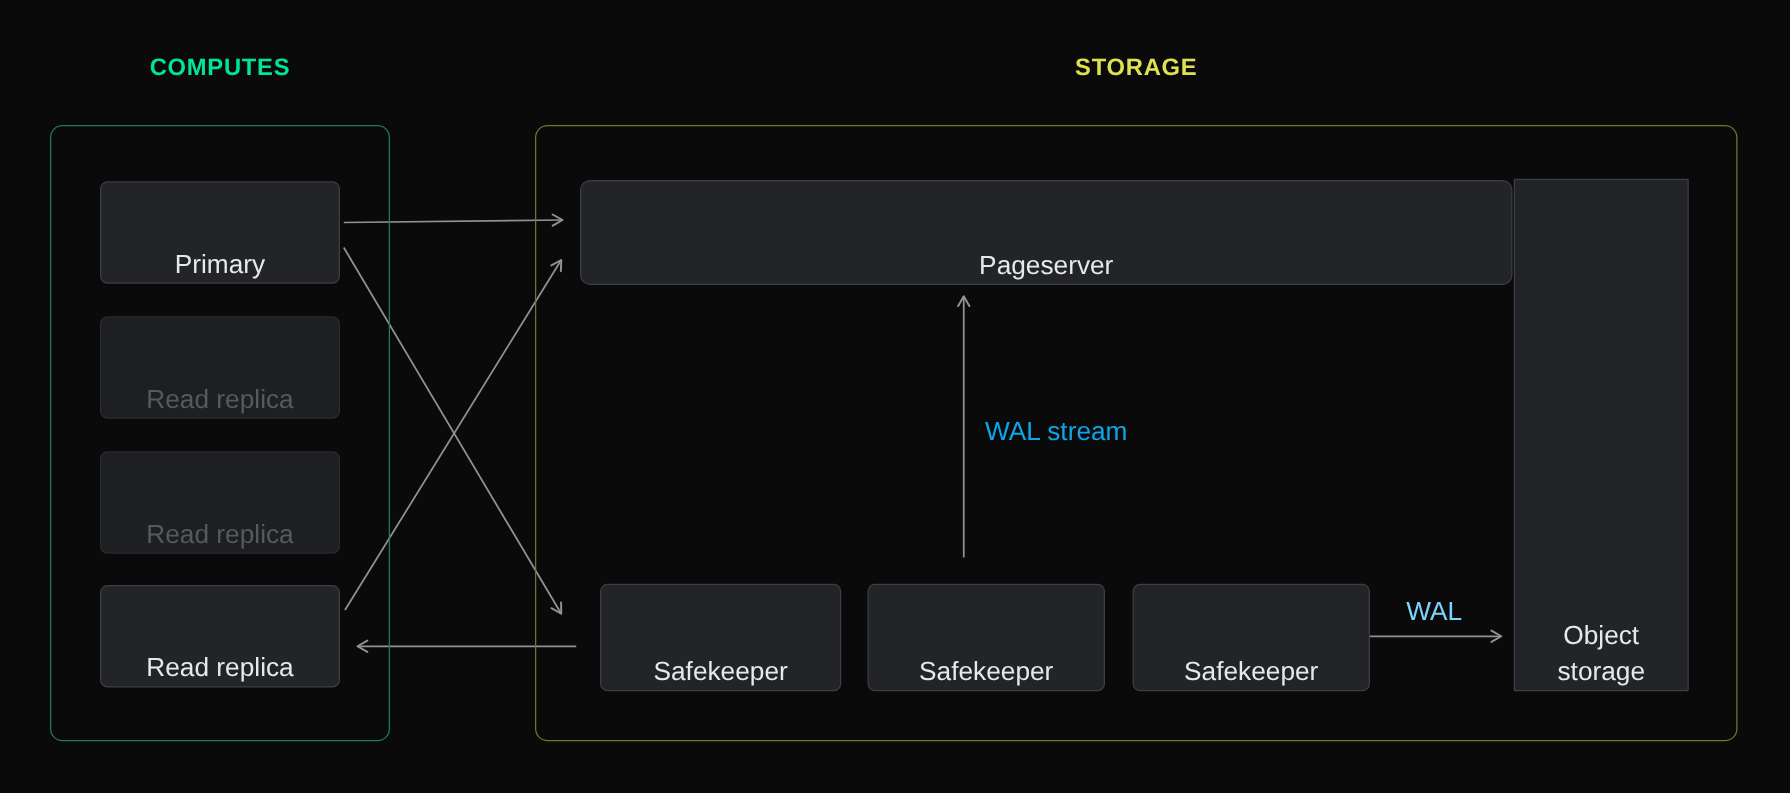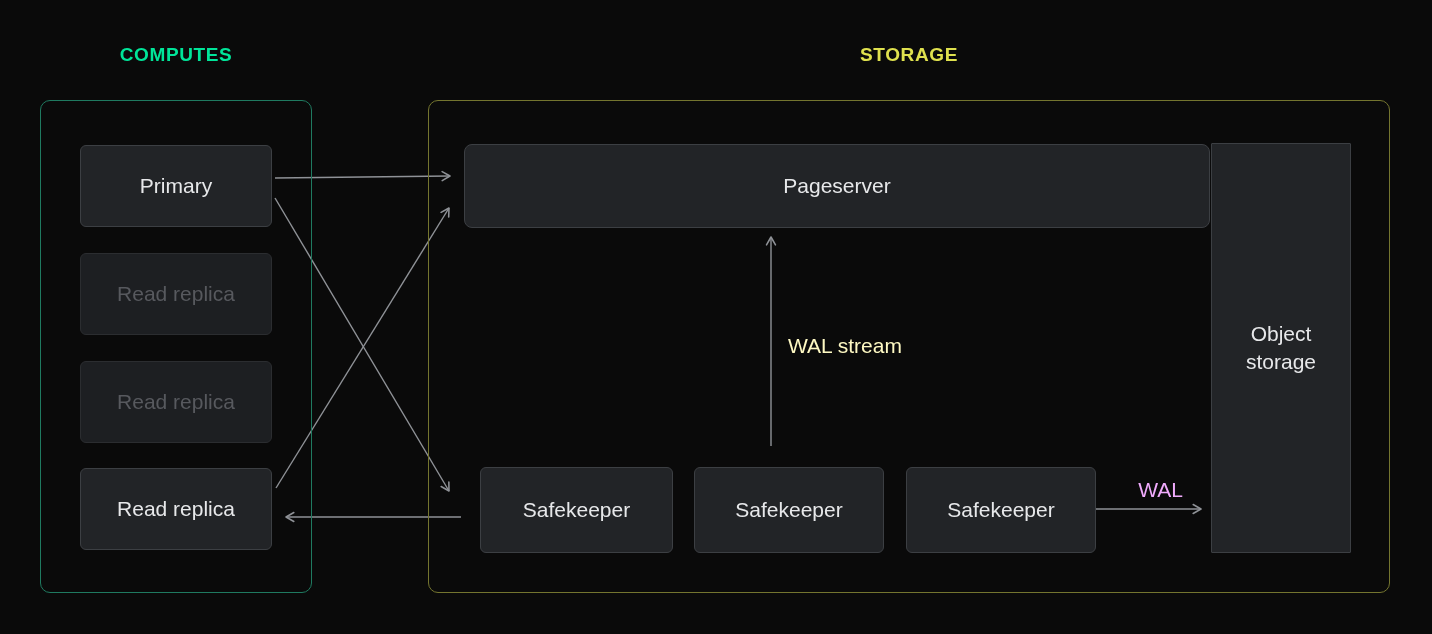--- a/index.html
+++ b/index.html
@@ -30,21 +30,21 @@
     top: 100px;
     height: 493px;
     border-radius: 10px;
   }
   .computes-group { left: 40px;  width: 272px; border: 1px solid #1f7a60; }
   .storage-group  { left: 428px; width: 962px; border: 1px solid #74752f; }
 
   .node {
     position: absolute;
     display: flex;
-    align-items: center;
+    align-items: flex-end;
     justify-content: center;
     background: #222427;
     border: 1px solid #3c3f43;
     border-radius: 6px;
     color: #e7e8ea;
     font-size: 21px;
     text-align: center;
     line-height: 1.35;
   }
   .node.dimmed {
@@ -64,24 +64,24 @@
   .pageserver { left: 35px; top: 43px; width: 746px; height: 84px; border-radius: 8px; }
   .safekeeper { top: 366px; height: 86px; margin-left: 16px; }
   .safekeeper.s0 { left: 35px;  width: 193px; }
   .safekeeper.s1 { left: 249px; width: 190px; }
   .safekeeper.s2 { left: 461px; width: 190px; }
   .object-storage { left: 782px; top: 42px; width: 140px; height: 410px; border-radius: 1px; padding: 0 18px; }
 
   .flow-label {
     position: absolute;
     font-size: 21px;
-    color: #fef9c3;
+    color: #0ea5e9;
   }
   .wal-stream-label { left: 359px; top: 233px; }
-  .wal-label { left: 668px; top: 377px; width: 86px; text-align: right; color: #f0abfc; }
+  .wal-label { left: 696px; top: 377px; width: 86px; text-align: left; color: #7dd3fc; }
 
   svg.arrows {
     position: absolute;
     inset: 0;
     pointer-events: none;
   }
 </style>
 </head>
 <body>
 

